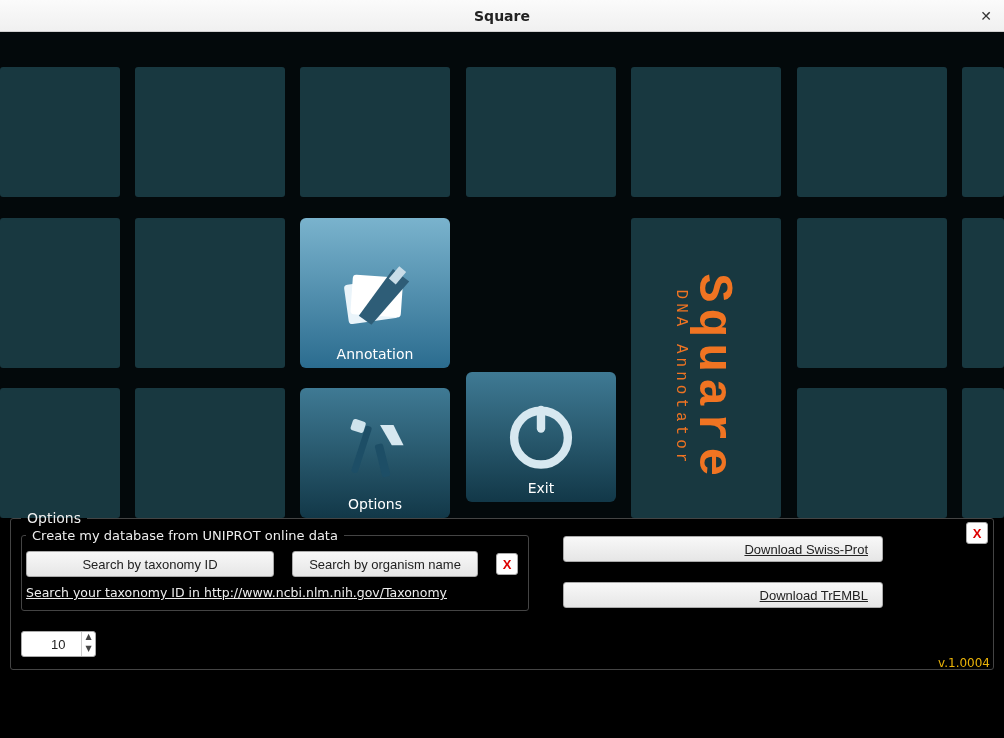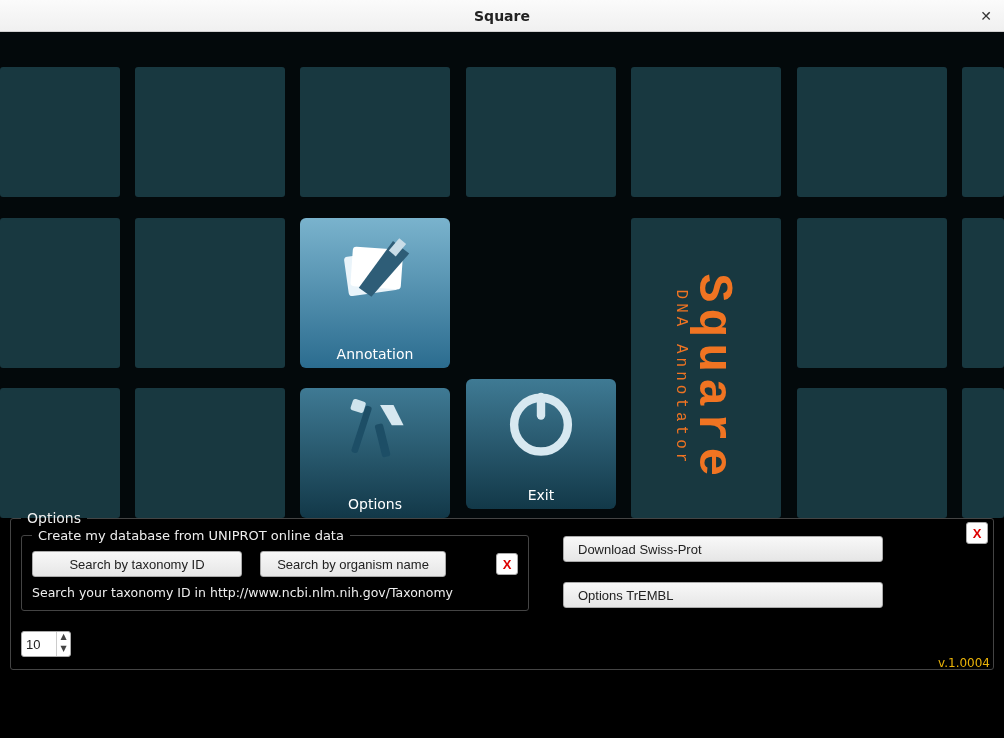--- a/index.html
+++ b/index.html
@@ -46,21 +46,21 @@
     border-radius: 3px;
   }
   .menu-tile {
     position: absolute;
     width: 150px;
     height: 150px;
     border-radius: 6px;
     display: flex;
     flex-direction: column;
     align-items: center;
-    justify-content: space-between;
+    justify-content: flex-end;
     cursor: pointer;
     color: #fff;
     font-size: 14px;
     padding-bottom: 6px;
   }
   .menu-tile.light { background: linear-gradient(#7ab3cd,#2b6c8f); }
   .menu-tile.dark  { background: linear-gradient(#3f7a94,#123848); }
   .menu-tile .ic { width: 100px; height: 100px; display:flex;align-items:center;justify-content:center; }
   .logo-panel {
     position: absolute;
@@ -87,61 +87,61 @@
   fieldset {
     border: 1px solid #444;
     border-radius: 3px;
     padding: 10px 10px 12px 10px;
     margin-top: -8px;
   }
   fieldset > legend { padding: 0 6px; color:#eee; font-size:14px; }
   .inner-field {
     border: 1px solid #444;
     border-radius: 3px;
-    padding: 8px 10px 10px 10px;
+    padding: 8px 10px 10px 4px;
     width: 508px;
     position: relative;
   }
   .inner-field legend { padding: 0 6px; font-size:13px; }
   .btn {
     background: linear-gradient(#f8f8f8,#e6e6e6);
     color:#222;
     border:1px solid #aaa;
     border-radius:3px;
     padding:4px 14px;
     font-size:13px;
     cursor:pointer;
     min-height:26px;
   }
-  .btn.wide { width: 320px; text-align:left; }
+  .btn.wide { width: 320px; text-align:right;text-decoration:underline; }
   .close-x {
     background: #fff;
     border:1px solid #aaa;
     border-radius:3px;
     width:22px;height:22px;
     color:#d00;
     font-weight:bold;
     font-size:13px;
     cursor:pointer;
     display:flex;align-items:center;justify-content:center;
     padding:0;
   }
   .row { display:flex; align-items:flex-start; gap: 24px; }
   .dl-col { display:flex; flex-direction:column; gap:20px; margin-left: 10px; }
-  .hint { font-size:12.5px; margin-top:8px; }
+  .hint { font-size:12.5px; margin-top:8px;text-decoration:underline; }
   .cpu-row { margin-top: 16px; }
   .spin {
     display:inline-flex; align-items:stretch;
     border:1px solid #aaa; border-radius:3px;
     background:#fff; color:#222;
     height:26px; margin-top:4px;
   }
   .spin input {
     width:34px; border:none; padding:0 4px; font-size:13px; outline:none;
-    background:transparent; color:#222;
+    background:transparent; color:#222;margin-left:25px;
   }
   .spin .arrows { display:flex; flex-direction:column; width:14px; border-left:1px solid #ccc;}
   .spin .arrows div{ flex:1; font-size:8px; line-height:10px; text-align:center; cursor:pointer; color:#444;}
   .version {
     position:absolute; right:14px; bottom:6px; font-size:12px; color:#eab308;
   }
   .options-close {
     position:absolute; right:16px; top:12px;
   }
 </style>
@@ -195,21 +195,21 @@
           <rect x="30" y="18" width="8" height="58" rx="3" fill="#1d4e66" transform="rotate(18 34 47)"></rect>
           <rect x="22" y="12" width="16" height="14" rx="3" fill="#cfe3ec" transform="rotate(18 30 19)"></rect>
           <path d="M56 18 L72 18 L84 42 L70 42 Z" fill="#d7e8f0"></path>
           <rect x="54" y="40" width="10" height="40" rx="3" fill="#1d4e66" transform="rotate(-14 59 60)"></rect>
         </g>
       </svg>
     </div>
     <span>Options</span>
   </div>
 
-  <div class="menu-tile dark" style="left:466px; top:347px; height:130px;">
+  <div class="menu-tile dark" style="left:466px; top:340px; height:130px;">
     <div class="ic" style="height:88px;">
       <svg viewBox="0 0 100 100" width="84" height="84">
         <circle cx="50" cy="52" r="32" fill="none" stroke="#d7e8f0" stroke-width="10"></circle>
         <rect x="45" y="14" width="10" height="32" rx="5" fill="#d7e8f0"></rect>
       </svg>
     </div>
     <span>Exit</span>
   </div>
 
   <div class="tile" style="left:631px; top:186px; width:150px; height:300px;"></div>
@@ -226,39 +226,39 @@
     <legend>Options</legend>
 
     <button class="close-x options-close">
       <span>X</span>
     </button>
 
     <div class="row">
       <fieldset class="inner-field">
         <legend>Create my database from UNIPROT online data</legend>
         <div style="display:flex; align-items:center; gap:18px;">
-          <button class="btn" style="width:210px;">
+          <button class="btn" style="width:248px;">
             <span>Search by taxonomy ID</span>
           </button>
           <button class="btn" style="width:186px;">
             <span>Search by organism name</span>
           </button>
           <button class="close-x" style="margin-left:auto;">
             <span>X</span>
           </button>
         </div>
         <div class="hint">Search your taxonomy ID in http://www.ncbi.nlm.nih.gov/Taxonomy</div>
       </fieldset>
 
       <div class="dl-col">
         <button class="btn wide">
           <span>Download Swiss-Prot</span>
         </button>
         <button class="btn wide">
-          <span>Options TrEMBL</span>
+          <span>Download TrEMBL</span>
         </button>
       </div>
     </div>
 
     <div class="cpu-row">
       <div class="spin">
         <input value="10" style="">
         <div class="arrows">
           <div>▲</div>
           <div>▼</div>

